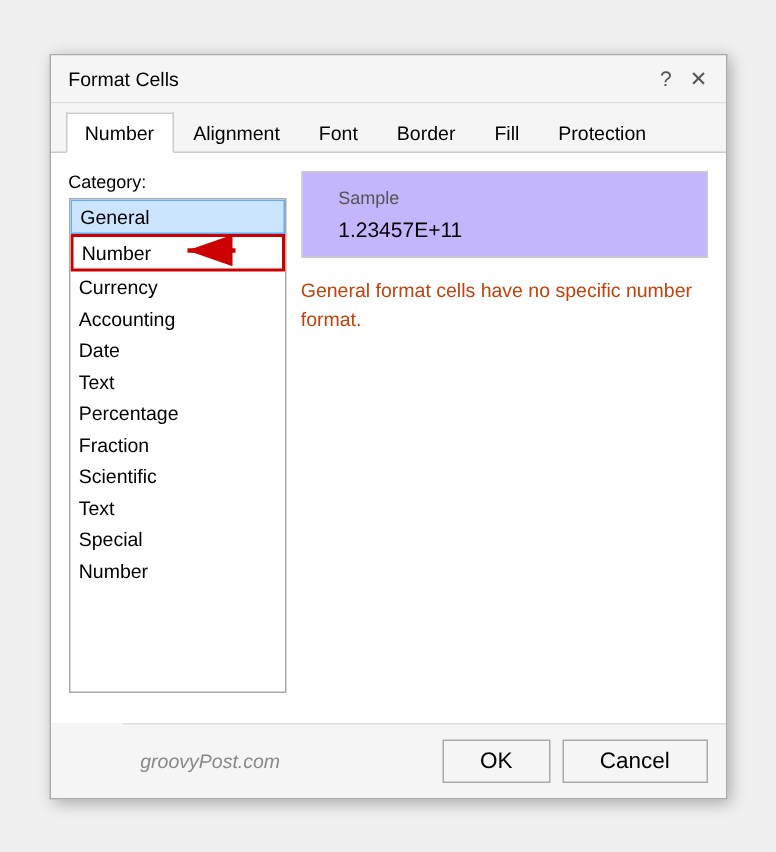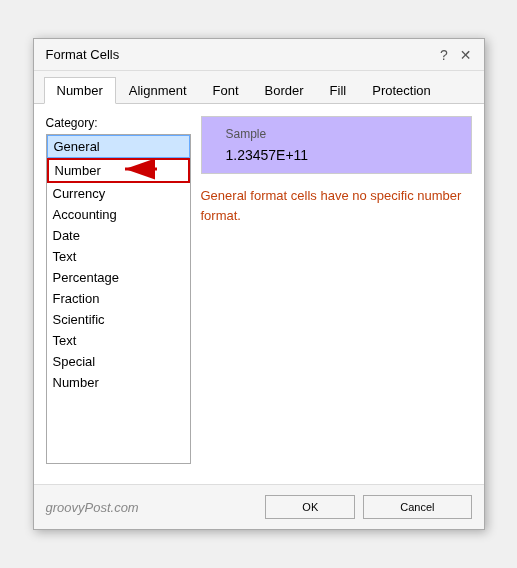--- a/index.html
+++ b/index.html
@@ -142,33 +142,34 @@
       color: #c2410c;
       line-height: 1.5;
     }
     .footer {
       padding: 10px 12px;
       display: flex;
       align-items: center;
       justify-content: space-between;
       background: #f5f5f5;
       border-top: 1px solid #ddd;
+      margin-left: 48px;
     }
     .footer-brand {
       font-size: 13px;
       color: #888;
       font-style: italic;
     }
     .footer-buttons {
       display: flex;
       gap: 8px;
     }
     .btn {
-      padding: 5px 36px;
-      font-size: 11px;
+      padding: 5px 24px;
+      font-size: 15px;
       border: 1px solid #aaa;
       background: #f5f5f5;
       cursor: pointer;
       min-width: 72px;
       text-align: center;
     }
     .btn.primary {
       background: #f5f5f5;
     }
   </style>

